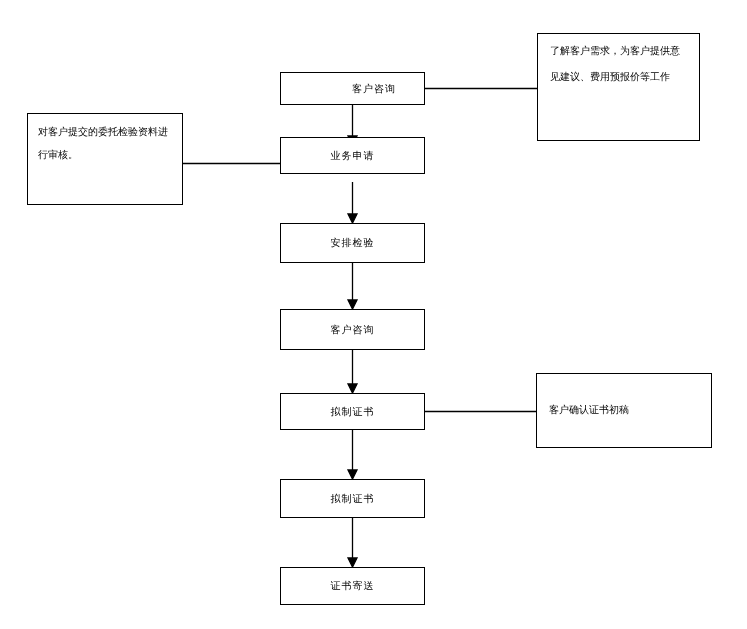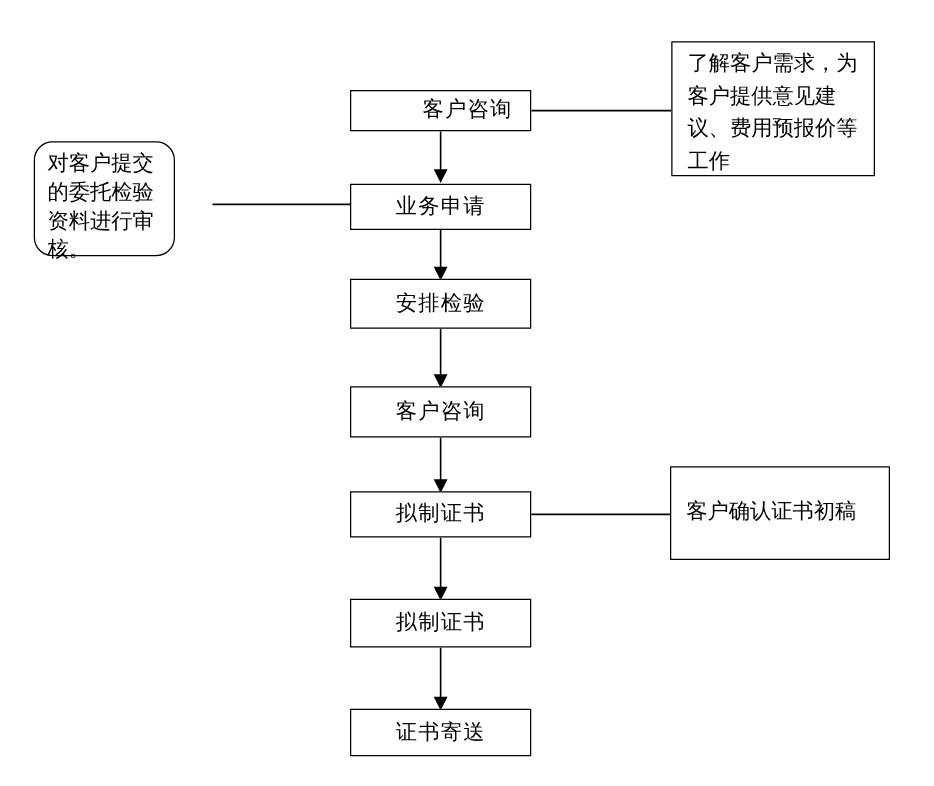--- a/index.html
+++ b/index.html
@@ -21,65 +21,64 @@
     left: 0;
     top: 0;
     width: 747px;
     height: 629px;
   }
   .box {
     position: absolute;
     box-sizing: border-box;
     border: 1.4px solid #000000;
     background: #ffffff;
-    font-size: 17px;
+    font-size: 10px;
     line-height: 1;
   }
   .step {
     left: 280px;
     width: 145px;
     display: flex;
     align-items: center;
     justify-content: center;
     letter-spacing: 1px;
   }
   .note {
     padding: 6px 12px;
     line-height: 26px;
     text-align: left;
   }
   .note-left {
     left: 27px;
     top: 113px;
-    width: 113px;
+    width: 156px;
     height: 92px;
     line-height: 23px;
     padding: 6px 10px;
-    border-radius: 15px;
   }
   .note-right-top {
     left: 537px;
     top: 33px;
     width: 163px;
     height: 108px;
     padding: 4px 12px;
   }
   .note-right-mid {
     left: 536px;
     top: 373px;
     width: 176px;
     height: 75px;
     display: flex;
     align-items: center;
     padding: 0 12px;
     line-height: 1;
     font-family: Liberation Mono, monospace;
   }
   .s1 { top: 72px;  height: 33px; padding-left: 43px; }
-  .s2 { top: 147px; height: 37px; text-align: center; }
+  .s2 { top: 137px; height: 37px; text-align: center; }
   .s3 { top: 223px; height: 40px; }
   .s4 { top: 309px; height: 41px; }
   .s5 { top: 393px; height: 37px; }
   .s6 { top: 479px; height: 39px; }
   .s7 { top: 567px; height: 38px; }
 </style>
 </head>
 <body>
 
 <div class="canvas">

